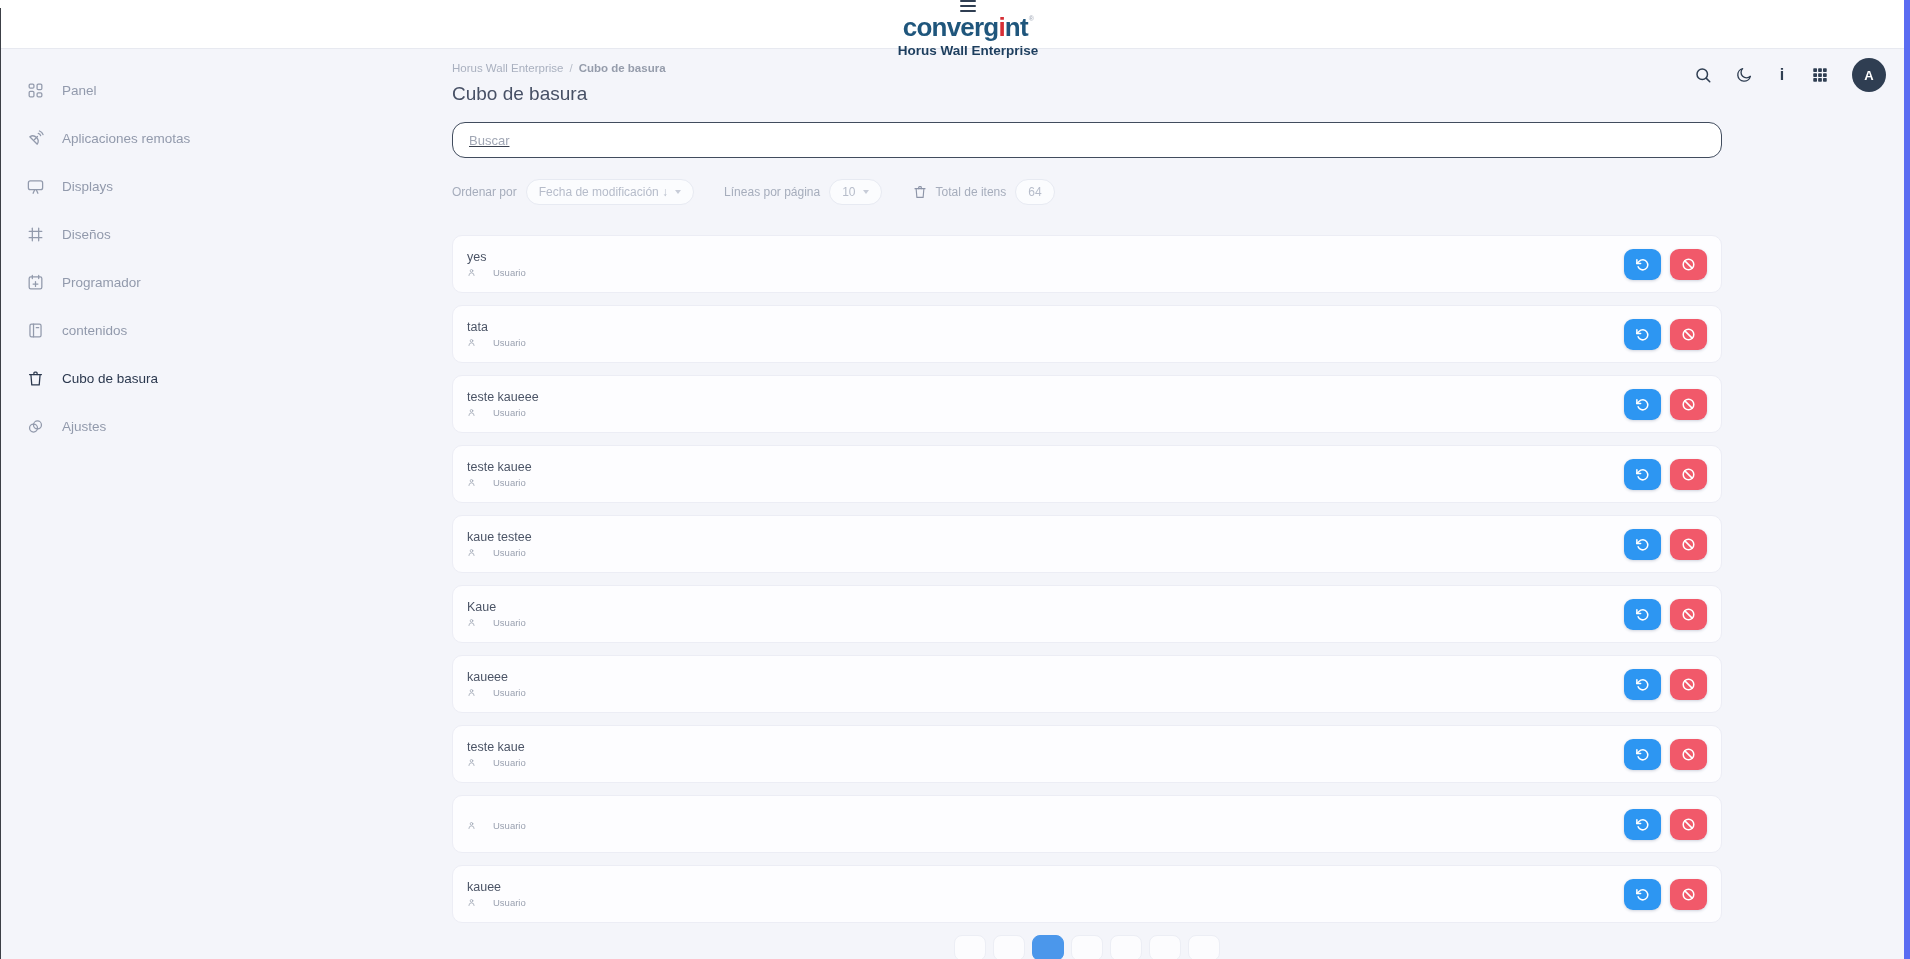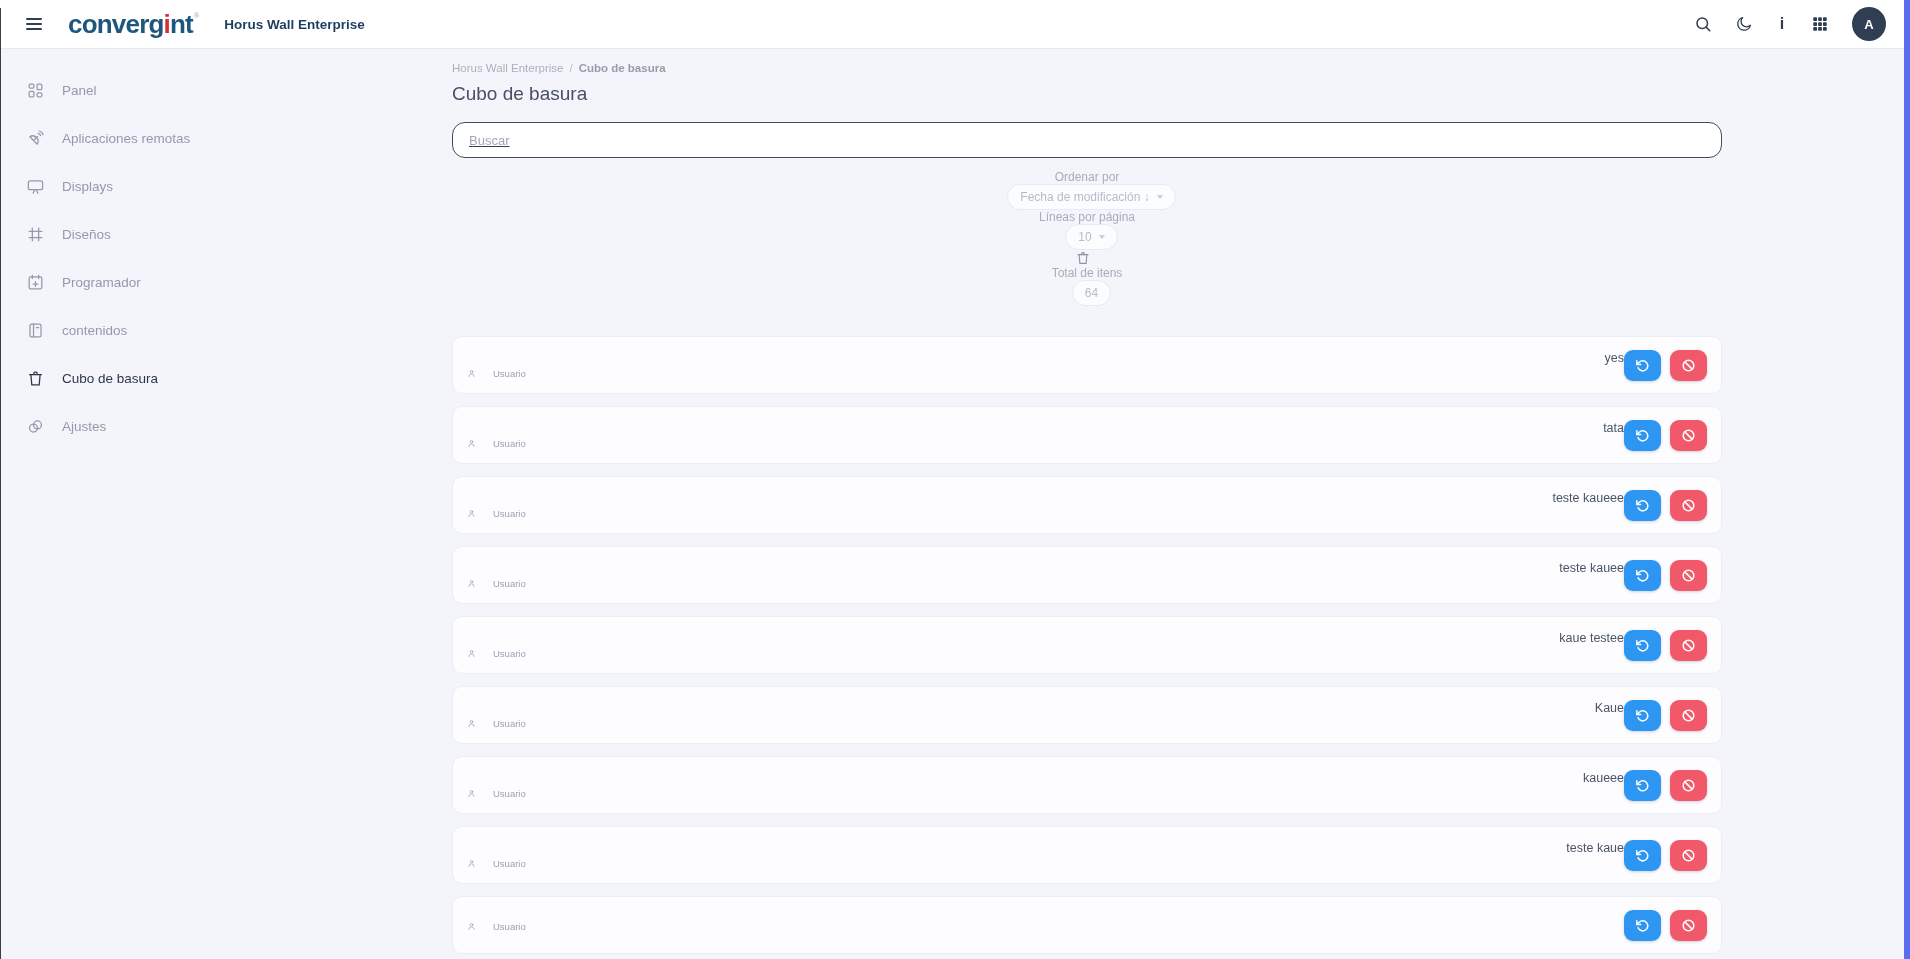--- a/index.html
+++ b/index.html
@@ -11,21 +11,21 @@
     color:#4b5466;
   }
   
   .edge-strip { position:absolute; top:0; right:0; width:6px; height:959px; background:#5a6cf2; z-index:50; }
   .left-line  { position:absolute; top:8px; left:0; width:1px; height:951px; background:#3c3f46; z-index:50; }
 
   
   .topbar {
     position:absolute; top:0; left:0; width:1910px; height:49px;
     background:#ffffff; border-bottom:1px solid #e7e9f0;
-    display:flex; align-items:center; z-index:10;
+    display:flex; align-items:center; z-index:10;flex-direction:column;
   }
   .hamburger { margin-left:26px; width:16px; display:flex; flex-direction:column; gap:3px; cursor:pointer; }
   .hamburger span { display:block; height:2px; background:#2f3e52; border-radius:1px; }
   .logo { margin-left:26px; font-size:26px; font-weight:700; letter-spacing:-0.8px; color:#1f567c; display:flex; align-items:baseline; position:relative; }
   .logo .logo-i { color:#d62e35; }
   .logo .logo-tm { font-size:7px; color:#aeb4c0; margin-left:1px; align-self:flex-start; margin-top:3px; }
   .app-title { margin-left:26px; font-size:13.5px; font-weight:700; color:#1d3e5e; }
   .tb-right { margin-left:auto; display:flex; align-items:center; gap:23px; margin-right:24px; }
   .tb-icon { width:18px; height:18px; color:#2f3e52; display:flex; align-items:center; justify-content:center; cursor:pointer; }
   .tb-icon svg { width:18px; height:18px; }
@@ -48,35 +48,35 @@
   .page-title { margin-top:9px; font-size:19px; color:#475065; font-weight:400; }
 
   .search-input {
     margin-top:17px; width:1270px; height:36px; border:1.5px solid #414c5e; border-radius:13px;
     background:#ffffff; padding:0 16px; font-size:13px; color:#39404e; outline:none;
     font-family:"Liberation Sans", sans-serif;
     text-decoration:underline;
   }
   .search-input::placeholder { color:#a0a6b4; }
 
-  .controls { margin-top:12px; display:flex; align-items:center; font-size:12px; color:#a6adbc;flex-direction:column; }
+  .controls { margin-top:21px; display:flex; align-items:center; font-size:12px; color:#a6adbc; }
   .pill {
     display:inline-flex; align-items:center; gap:7px; border:1px solid #e7eaf2; background:#fbfcfe;
     border-radius:14px; padding:5px 12px; color:#b6bcca; margin-left:9px; cursor:pointer;text-align:center;
   }
   .caret { width:0; height:0; border-left:3.5px solid transparent; border-right:3.5px solid transparent; border-top:4.5px solid #c7ccd8; }
   .ctl-gap { width:30px; }
   .ctl-trash { width:16px; height:16px; margin-right:8px; color:#8d95a8; }
   .ctl-trash svg { width:16px; height:16px; stroke:currentColor; fill:none; stroke-width:1.7; stroke-linecap:round; stroke-linejoin:round; }
 
   
   .list { margin-top:30px; }
   .card {
     height:58px; background:#fdfdff; border:1px solid #ecedf5; border-radius:10px;
-    margin-bottom:12px; display:flex; align-items:center; padding:0 14px;text-align:right;
+    margin-bottom:12px; display:flex; align-items:center; padding:0 14px;
   }
   .item-info { flex:1; }
   .item-name { font-size:12.5px; color:#4b5466; }
   .item-sub { margin-top:3px; font-size:9.5px; color:#9aa1b0; display:flex; align-items:center; gap:17px; }
   .mini-icon svg { width:9px; height:9px; stroke:#9aa1b0; fill:none; stroke-width:2; stroke-linecap:round; display:block; }
   .actions { display:flex; gap:9px; }
   .btn {
     width:37px; height:31px; border:none; border-radius:9px; display:flex; align-items:center; justify-content:center;
     cursor:pointer; box-shadow:0 1px 3px rgba(40,60,100,.22);
   }
@@ -510,21 +510,21 @@
       <button class="btn btn-delete">
         <svg viewBox="0 0 24 24">
               <circle cx="12" cy="12" r="8.5"></circle>
               <line x1="6.2" y1="6.2" x2="17.8" y2="17.8"></line>
             </svg>
       </button>
     </div>
   </div>
       <div class="card">
     <div class="item-info">
-      <div class="item-name">basura</div>
+      <div class="item-name">kauee</div>
       <div class="item-sub">
         <span class="mini-icon">
           <svg viewBox="0 0 24 24">
                 <circle cx="12" cy="7.5" r="3.5"></circle>
                 <path d="M5 20a7 7 0 0 1 14 0"></path>
               </svg>
         </span>
         <span>Usuario</span>
       </div>
     </div>

